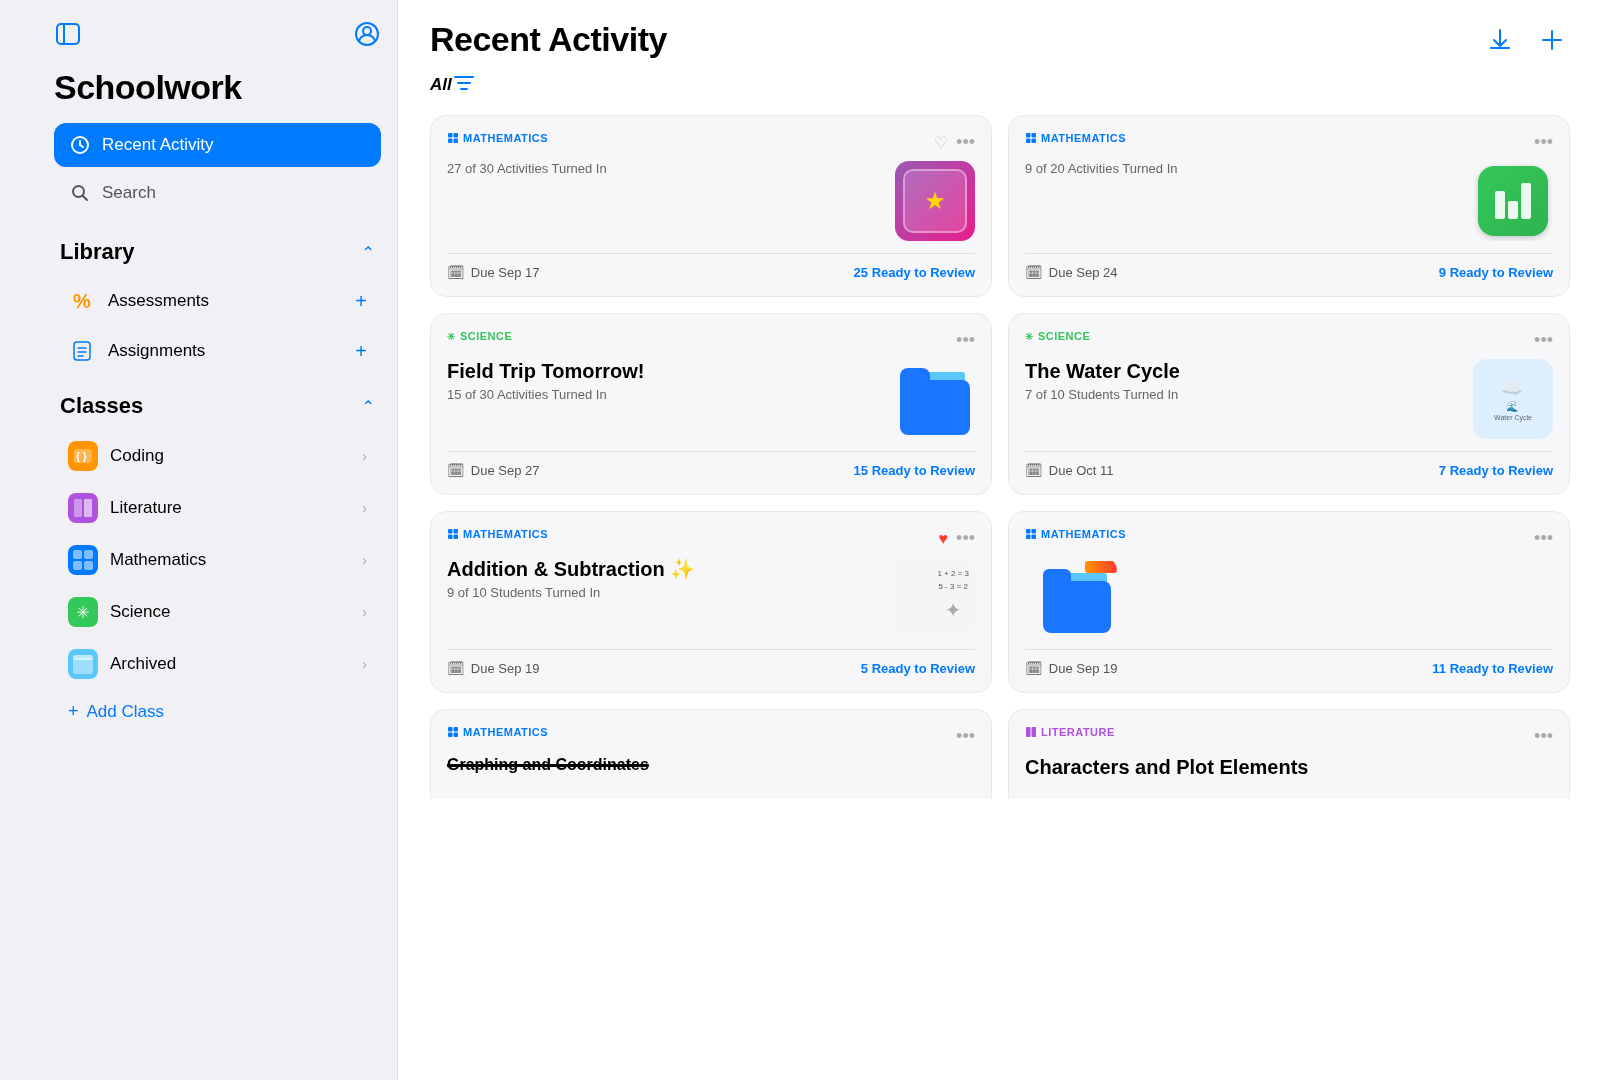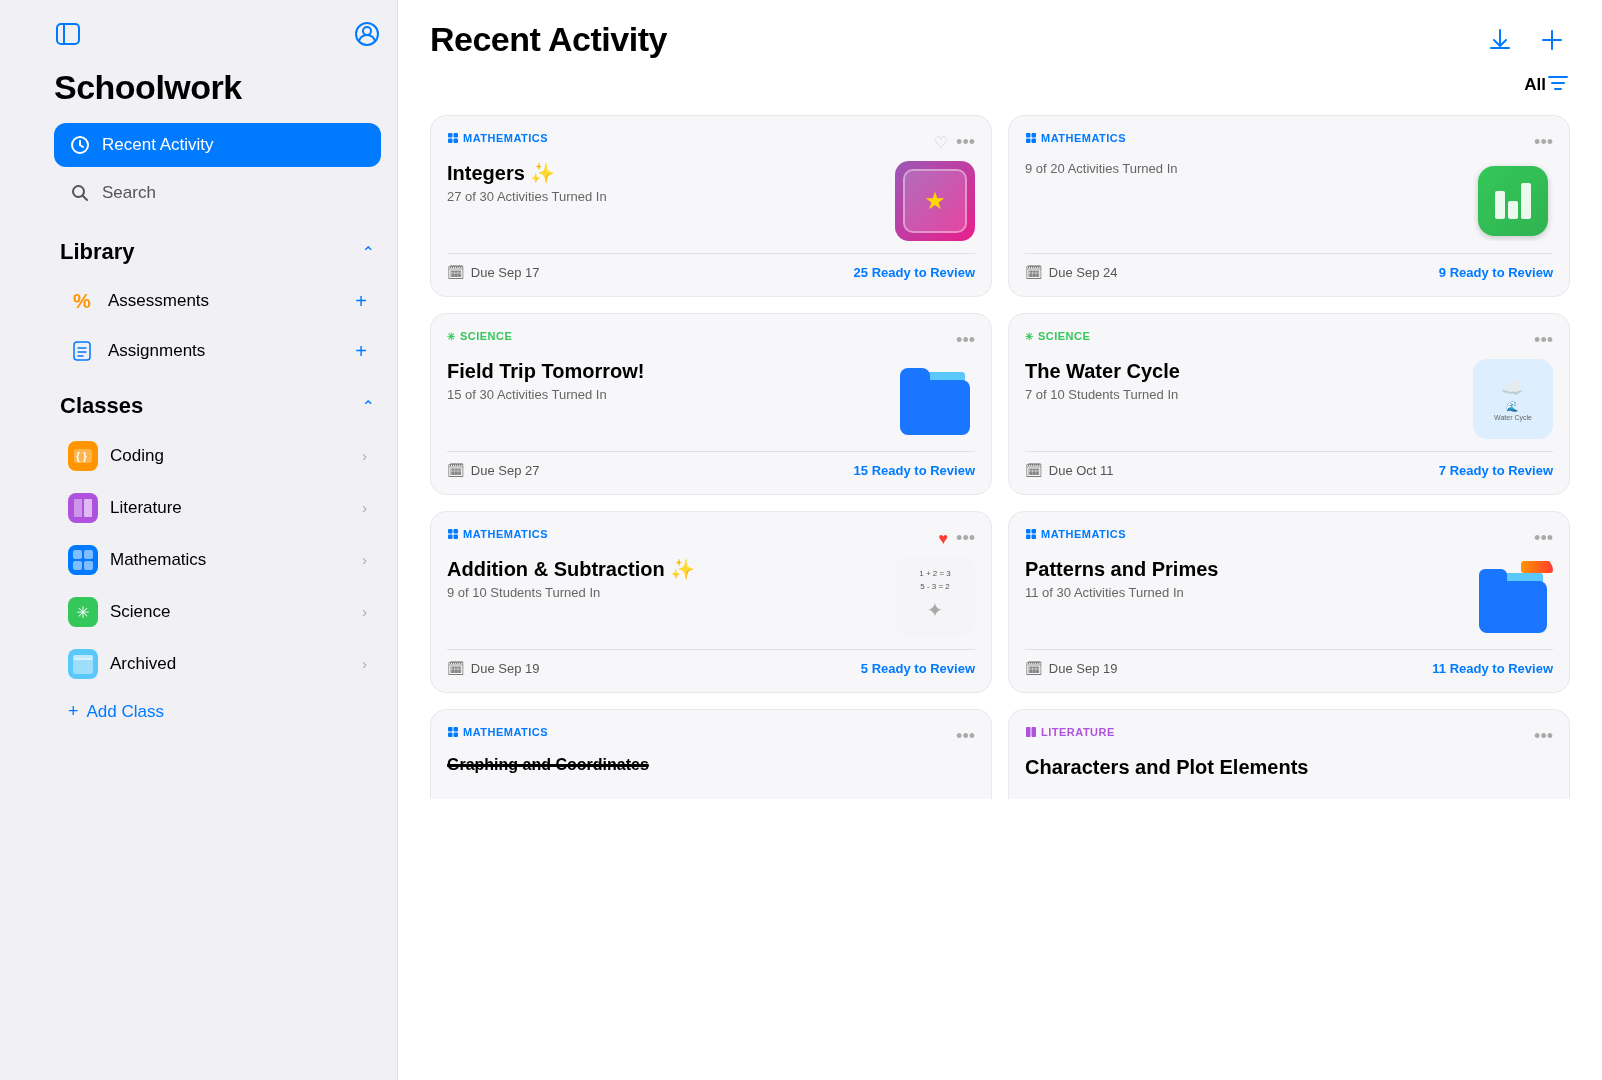--- a/index.html
+++ b/index.html
@@ -202,23 +202,24 @@
       display: flex;
       align-items: center;
       justify-content: center;
       cursor: pointer;
       color: #007AFF;
       font-size: 22px;
     }
 
     .filter-section {
       display: flex;
-      justify-content: flex-end;
+      justify-content: flex-start;
       align-items: center;
       padding: 12px 32px 8px 32px;
+      font-style: italic;
     }
 
     .filter-label {
       font-size: 17px;
       font-weight: 600;
       color: #000;
     }
 
     
     .cards-grid {
@@ -587,21 +588,20 @@
             </svg>
           <span>MATHEMATICS</span>
         </div>
         <div class="card-actions">
           <span class="card-heart">♡</span>
           <span class="card-more">•••</span>
         </div>
       </div>
       <div class="card-body">
         <div class="card-info">
-          <div class="card-title">Integers ✨</div>
           <div class="card-subtitle">27 of 30 Activities Turned In</div>
         </div>
         <div class="card-thumbnail thumb-integers">
           <div class="thumb-integers-inner">
             <span class="thumb-integers-star">★</span>
           </div>
         </div>
       </div>
       <div class="card-footer">
         <div class="due-date">
@@ -726,21 +726,21 @@
           <span class="card-heart" style="color:#FF3B30;">♥</span>
           <span class="card-more">•••</span>
         </div>
       </div>
       <div class="card-body">
         <div class="card-info">
           <div class="card-title">Addition &amp; Subtraction ✨</div>
           <div class="card-subtitle">9 of 10 Students Turned In</div>
         </div>
         <div class="card-thumbnail">
-          <div style="width:80px; height:80px; background:#f5f5f7; border-radius:8px; display:flex; align-items:center; justify-content:center; overflow:hidden;">
+          <div style="width:80px; height:80px; background:#f5f5f7; border-radius:8px; display:flex; align-items:center; justify-content:flex-end; overflow:hidden;">
             <div style="font-size:8px; color:#555; line-height:1.6; padding:6px; text-align:center;">
               <div>1 + 2 = 3</div>
               <div>5 - 3 = 2</div>
               <div style="color:#aaa; font-size:20px;">✦</div>
             </div>
           </div>
         </div>
       </div>
       <div class="card-footer">
         <div class="due-date">
@@ -760,24 +760,20 @@
               <rect x="1" y="6.5" width="4.5" height="4.5" rx="1" fill="#007AFF"></rect>
               <rect x="6.5" y="6.5" width="4.5" height="4.5" rx="1" fill="#007AFF"></rect>
             </svg>
           <span>MATHEMATICS</span>
         </div>
         <div class="card-actions">
           <span class="card-more">•••</span>
         </div>
       </div>
       <div class="card-body">
-        <div class="card-info">
-          <div class="card-title">Patterns and Primes</div>
-          <div class="card-subtitle">11 of 30 Activities Turned In</div>
-        </div>
         <div class="card-thumbnail" style="display:flex; flex-direction:column; align-items:center; justify-content:flex-end; padding-bottom:4px; position:relative;">
           <div style="position:absolute; top:4px; right:0; width:32px; height:12px; background: linear-gradient(90deg, #ff9500, #ff3b30); border-radius:3px;"></div>
           <div style="width:60px; height:10px; background:#5AC8FA; border-radius:3px 3px 0 0; margin-bottom:-2px;"></div>
           <div style="width:68px; height:52px; background:#1a75ff; border-radius:0 8px 8px 8px; position:relative;">
             <div style="position:absolute; top:-12px; left:0; width:28px; height:14px; background:#1a75ff; border-radius:6px 6px 0 0;"></div>
           </div>
         </div>
       </div>
       <div class="card-footer">
         <div class="due-date">

